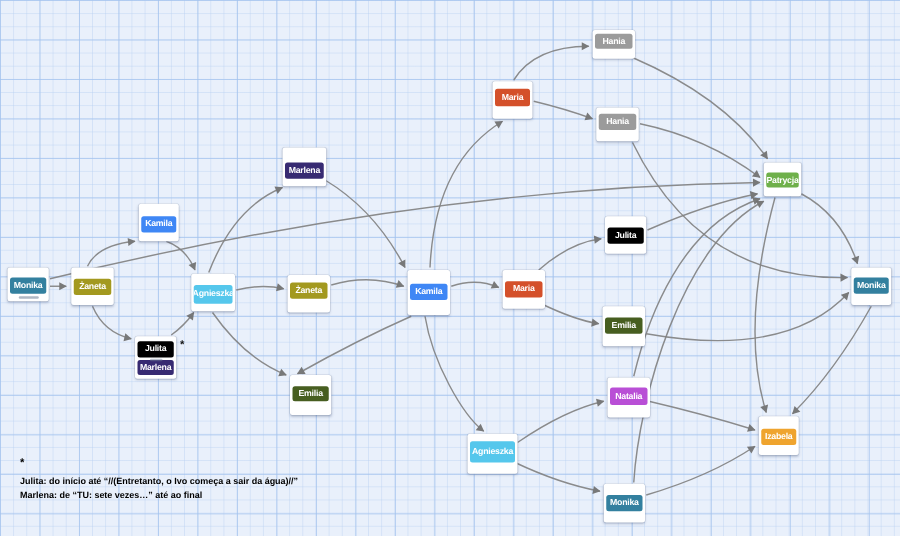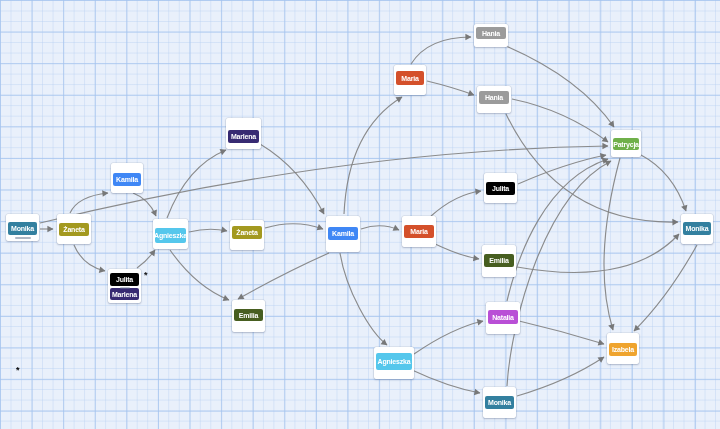--- a/index.html
+++ b/index.html
@@ -159,15 +159,17 @@
       </div>
       <div class="node" style="left: 607px; top: 333px; width: 32px; height: 31px;">
         <div class="bar" style="top: 10px; height: 13px; background: rgb(239, 164, 46);">Izabela</div>
       </div>
     </div>
 
   <div class="node-asterisk" id="nodeMark" style="left: 144px; top: 271px;">*</div>
 
   <div id="footnote">
     <span class="fmark">*</span>
+    <div>Julita: do início até “//(Entretanto, o Ivo começa a sair da água)//”</div>
+    <div>Marlena: de “TU: sete vezes…” até ao final</div>
   </div>
 
 </div>
 
 </body></html>

